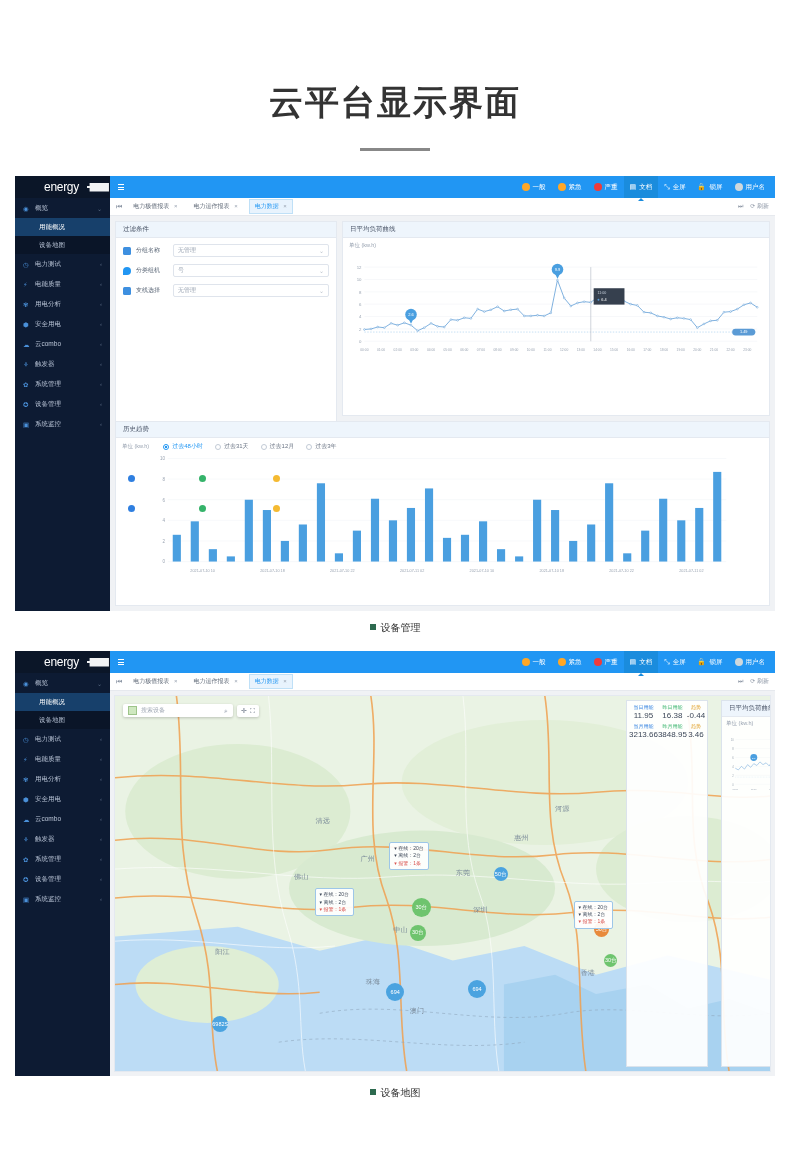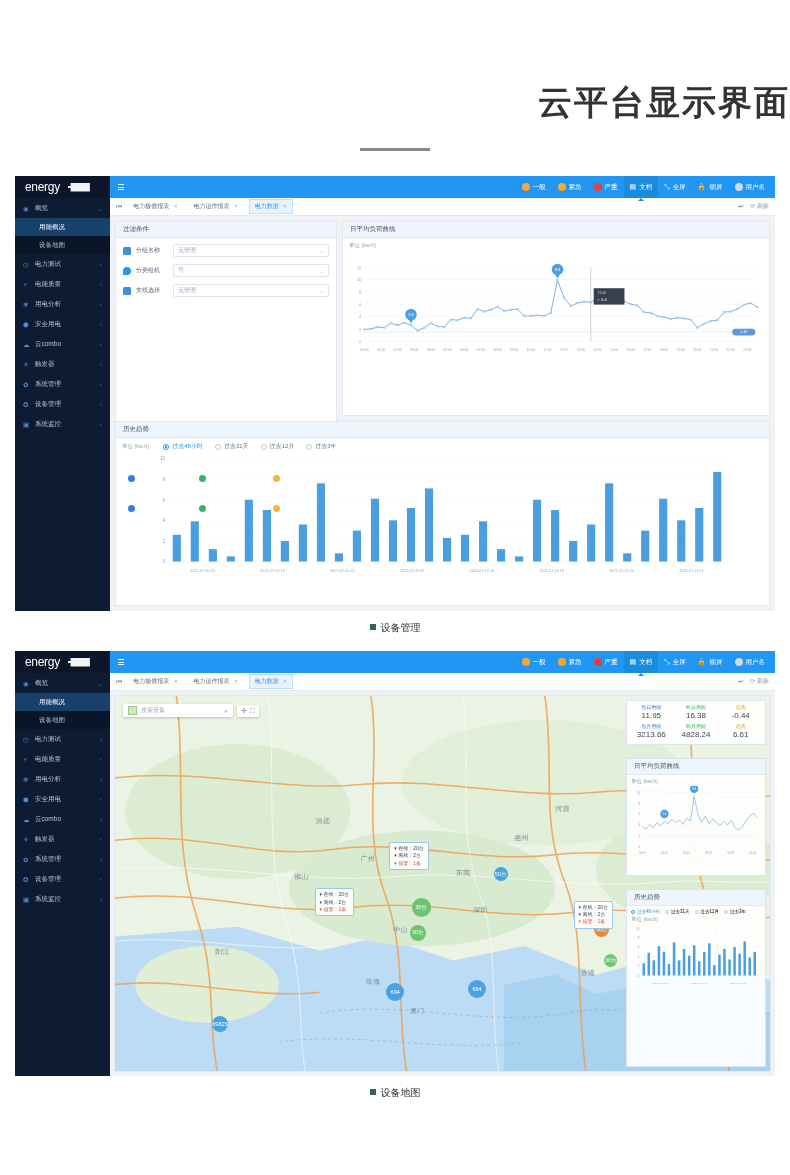--- a/index.html
+++ b/index.html
@@ -2,34 +2,34 @@
 <html><head>
 <meta charset="utf-8">
 <style>
   * { box-sizing: border-box; margin: 0; padding: 0; }
   body {
     width: 790px; height: 1175px;
     background: #ffffff;
     font-family: "Liberation Sans", "DejaVu Sans", sans-serif;
     overflow: hidden;
   }
-  .page-title-wrap { text-align: right; padding-top: 80px; }
+  .page-title-wrap { text-align: center; padding-top: 80px; }
   .page-title { font-size: 34px; font-weight: bold; color: #333; letter-spacing: 2px; }
   .title-rule { width: 70px; height: 3px; background: #888; margin: 22px auto 0; }
 
   
   .app { position: relative; width: 760px; margin: 0 auto; background:#fff; }
   .app-inner { display: flex; height: 100%; }
   .sidebar {
     width: 95px; background: #0d1b33; flex: 0 0 95px;
     color: #b9c4d6; font-size: 6.5px;
   }
   .brand {
     height: 22px; background: #0b1628; display:flex; align-items:center;
-    padding-left: 10px; gap:8px;
+    padding-left: 28px; gap:8px;justify-content:center;
   }
   .brand .logo-text { color:#fff; font-size:12px; letter-spacing:-.3px; }
   .brand .logo-mark { display:inline-block; width:22px; height:9px; background:#fff;
      clip-path: polygon(0 40%,12% 40%,12% 0,100% 0,100% 100%,12% 100%,12% 60%,0 60%);
      opacity:.95; }
   .side-item { height: 20px; display:flex; align-items:center; padding:0 8px; gap:5px; }
   .side-item .ico { width:7px; height:7px; flex:0 0 7px; display:inline-block; color:#4a90d9; }
   .side-item .lbl { flex:1; white-space:nowrap; font-size:6.5px; }
   .side-item .chev { font-size:6px; color:#5b6b85; }
   .side-item.sub { padding-left:24px; background:#111f38; height:18px; }
@@ -116,21 +116,21 @@
   .ms-thumb{width:9px;height:9px;background:#cfe8c0;border:1px solid #9ec48a;}
   .ms-input{flex:1;font-size:6px;color:#a0a8b4;}
   .ms-tools{display:flex;gap:3px;background:#fff;padding:2px 4px;border-radius:2px;box-shadow:0 1px 3px rgba(0,0,0,.2);}
   .ms-tools span{font-size:7px;color:#6b7585;}
   .map-popup { position:absolute; background:rgba(255,255,255,.92); border:1px solid #9dc6e8;
      border-radius:2px; padding:2px 4px; font-size:5px; line-height:1.45; color:#3a4656; z-index:4;}
   .cluster { position:absolute; border-radius:50%; color:#fff; font-size:5.5px;
      display:flex;align-items:center;justify-content:center; z-index:3; }
 
   .map-side { position:absolute; right:0; top:0; bottom:0; width:148px; z-index:6;
-     display:flex; flex-direction:column; gap:13px; padding:4px; background:rgba(255,255,255,0);}
+     display:flex; flex-direction:row; gap:13px; padding:4px; background:rgba(255,255,255,0);}
   .ms-card { background:rgba(255,255,255,.93); border:1px solid #dbe3ec; }
   .ms-stats { display:grid; grid-template-columns:repeat(3,1fr); row-gap:1px; padding:3px 2px; }
   .ms-stats .k { font-size:5px; text-align:center; }
   .ms-stats .v { font-size:8px; color:#3c4758; text-align:center; padding-bottom:2px;}
   .k.blue{color:#2f7fe0;} .k.green{color:#35b36a;} .k.yellow{color:#e0a02a;}
 </style>
 </head>
 <body>
 
 <div class="page-title-wrap">
@@ -833,22 +833,22 @@
                   <div class="k blue">当日用能</div>
                   <div class="k green">昨日用能</div>
                   <div class="k yellow">趋势</div>
                   <div class="v">11.95</div>
                   <div class="v">16.38</div>
                   <div class="v">-0.44</div>
                   <div class="k blue">当月用能</div>
                   <div class="k green">昨月用能</div>
                   <div class="k yellow">趋势</div>
                   <div class="v">3213.66</div>
-                  <div class="v">4828.24</div>
-                  <div class="v">6.61</div>
+                  <div class="v">3848.95</div>
+                  <div class="v">3.46</div>
                 </div>
             </div>
             <div class="ms-card" style="flex:0 0 118px;">
               <div class="card-head" style="background:#eef5fc;">日平均负荷曲线</div>
               <div style="padding:3px 4px;">
                 <div class="chart-unit">单位 (kw.h)</div>
                 <div id="mp-linechart"><svg viewBox="0 0 140 72" style="width:100%;height:74px">
                       <line x1="12" y1="61" x2="136" y2="61" stroke="#eef1f5" stroke-width="0.4"></line>
                       <line x1="12" y1="49.400000000000006" x2="136" y2="49.400000000000006" stroke="#eef1f5" stroke-width="0.4"></line>
                       <line x1="12" y1="37.8" x2="136" y2="37.8" stroke="#eef1f5" stroke-width="0.4"></line>

